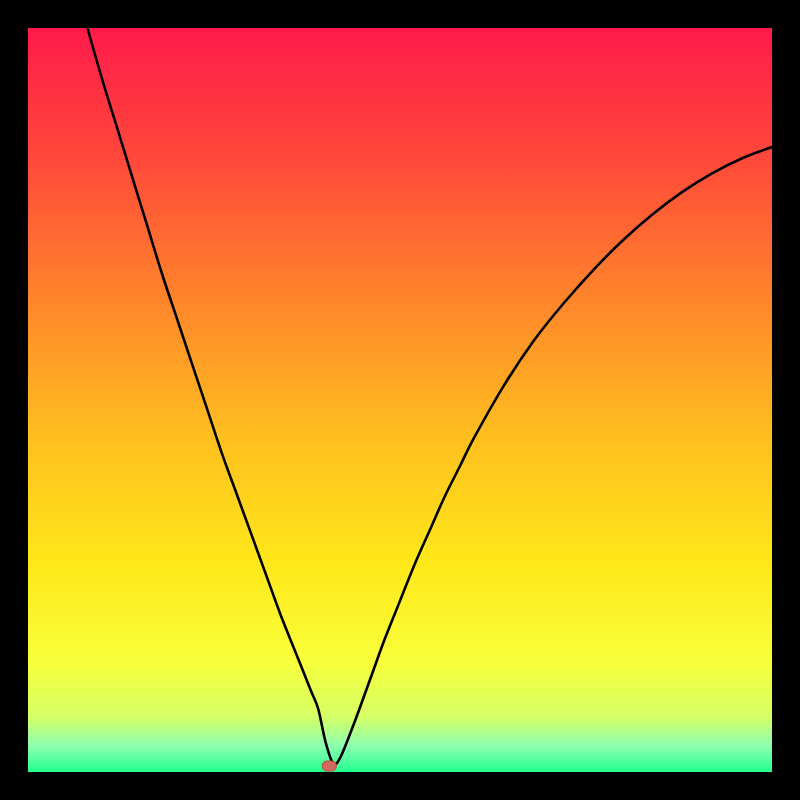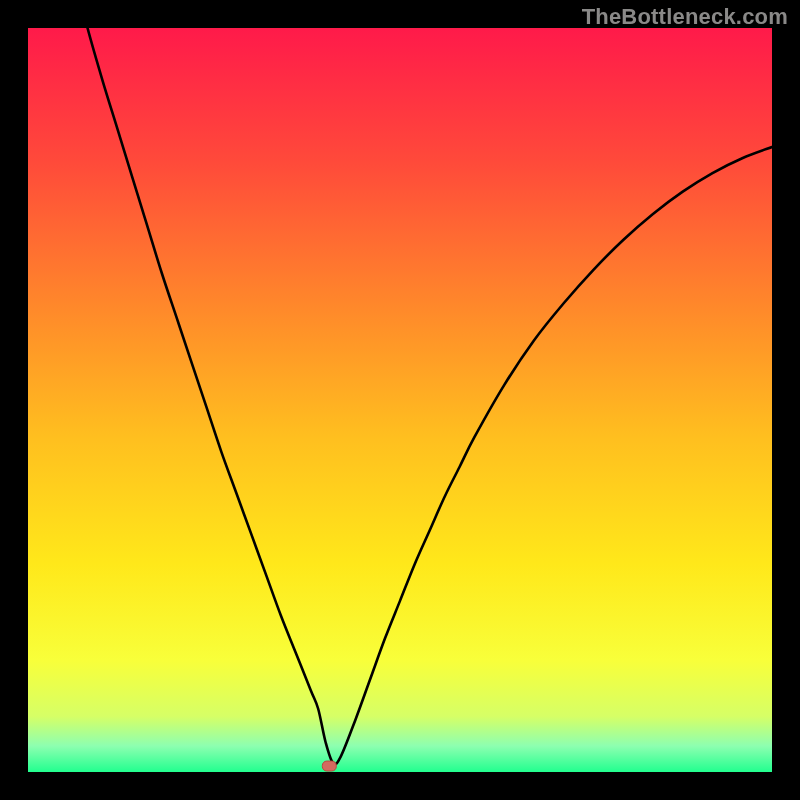--- a/index.html
+++ b/index.html
@@ -55,14 +55,13 @@
             <stop offset="92.5%" stop-color="#d6ff66"></stop>
             <stop offset="96.5%" stop-color="#8dffb0"></stop>
             <stop offset="100%" stop-color="#22ff8f"></stop>
           </linearGradient>
         </defs>
         <rect x="0" y="0" width="744" height="744" fill="url(#bg-grad)"></rect>
         <path d="M 44.64 -59.520000000000095 C 47.120000000000005 -49.60000000000008, 54.56 -18.600000000000005, 59.52 0 C 64.48 18.600000000000005, 69.44000000000001 35.33999999999992, 74.4 52.07999999999993 C 79.36 68.81999999999994, 84.32 84.32000000000005, 89.28 100.44000000000005 C 94.24000000000001 116.56000000000006, 99.20000000000002 132.67999999999998, 104.16000000000001 148.79999999999995 C 109.12 164.91999999999993, 114.08000000000001 181.03999999999996, 119.04 197.15999999999997 C 124 213.27999999999997, 128.95999999999998 230.01999999999998, 133.92 245.51999999999998 C 138.88 261.02, 143.84 275.28000000000003, 148.8 290.16 C 153.76000000000002 305.04, 158.72 319.91999999999996, 163.68 334.79999999999995 C 168.64000000000001 349.67999999999995, 173.6 364.56, 178.56 379.44 C 183.52 394.32, 188.48 409.82, 193.44 424.08 C 198.4 438.34, 203.36 451.36, 208.32000000000002 465 C 213.28000000000003 478.64, 218.23999999999998 492.28, 223.2 505.91999999999996 C 228.16 519.56, 233.12 533.2, 238.08 546.84 C 243.04000000000002 560.48, 248 574.74, 252.96 587.76 C 257.92 600.78, 262.88 612.5600000000001, 267.84 624.96 C 272.79999999999995 637.36, 279 652.86, 282.72 662.16 C 286.44000000000005 671.4599999999999, 287.68 672.0799999999999, 290.16 680.76 C 292.64000000000004 689.44, 295.12 705.188, 297.6 714.24 C 300.08000000000004 723.292, 302.55999999999995 732.592, 305.03999999999996 735.072 C 307.52 737.552, 308.75999999999993 736.312, 312.47999999999996 729.12 C 316.2 721.928, 322.4 704.9399999999999, 327.36 691.92 C 332.32000000000005 678.9, 337.28000000000003 664.64, 342.24 651 C 347.2 637.36, 352.16 623.1, 357.12 610.08 C 362.08 597.0600000000001, 367.04 585.28, 372 572.88 C 376.96 560.48, 381.91999999999996 547.4599999999999, 386.88 535.68 C 391.84000000000003 523.9, 396.80000000000007 513.36, 401.76000000000005 502.2 C 406.72 491.04, 411.68000000000006 479.26, 416.64000000000004 468.72 C 421.6 458.18000000000006, 426.56 448.88000000000005, 431.52 438.96000000000004 C 436.47999999999996 429.04, 438.96 422.84, 446.4 409.2 C 453.84 395.56, 466.24 373.24, 476.16 357.12 C 486.08000000000004 341, 496 326.12, 505.92 312.48 C 515.84 298.84000000000003, 525.76 287.06, 535.68 275.28 C 545.5999999999999 263.49999999999994, 555.52 252.33999999999995, 565.44 241.79999999999995 C 575.3600000000001 231.25999999999996, 585.2800000000001 221.34000000000006, 595.2 212.04000000000008 C 605.12 202.7400000000001, 615.04 194.06000000000003, 624.9599999999999 186 C 634.8799999999999 177.93999999999997, 644.8 170.49999999999997, 654.72 163.67999999999995 C 664.6400000000001 156.85999999999993, 674.5600000000001 150.6599999999999, 684.48 145.07999999999993 C 694.4 139.49999999999994, 704.32 134.54000000000002, 714.24 130.20000000000005 C 724.16 125.86000000000007, 739.04 120.90000000000008, 744 119.04000000000008" fill="none" stroke="#000000" stroke-width="2.6" stroke-linecap="round" stroke-linejoin="round"></path>
         <rect x="294.32" y="733.048" width="14" height="10" rx="4.5" ry="4.5" fill="#d46a5f" stroke="#b64a3f" stroke-width="1"></rect>
       </svg>
   </div>
-  <div class="watermark">TheBottleneck.com</div>
 </div>
 
 </body></html>

